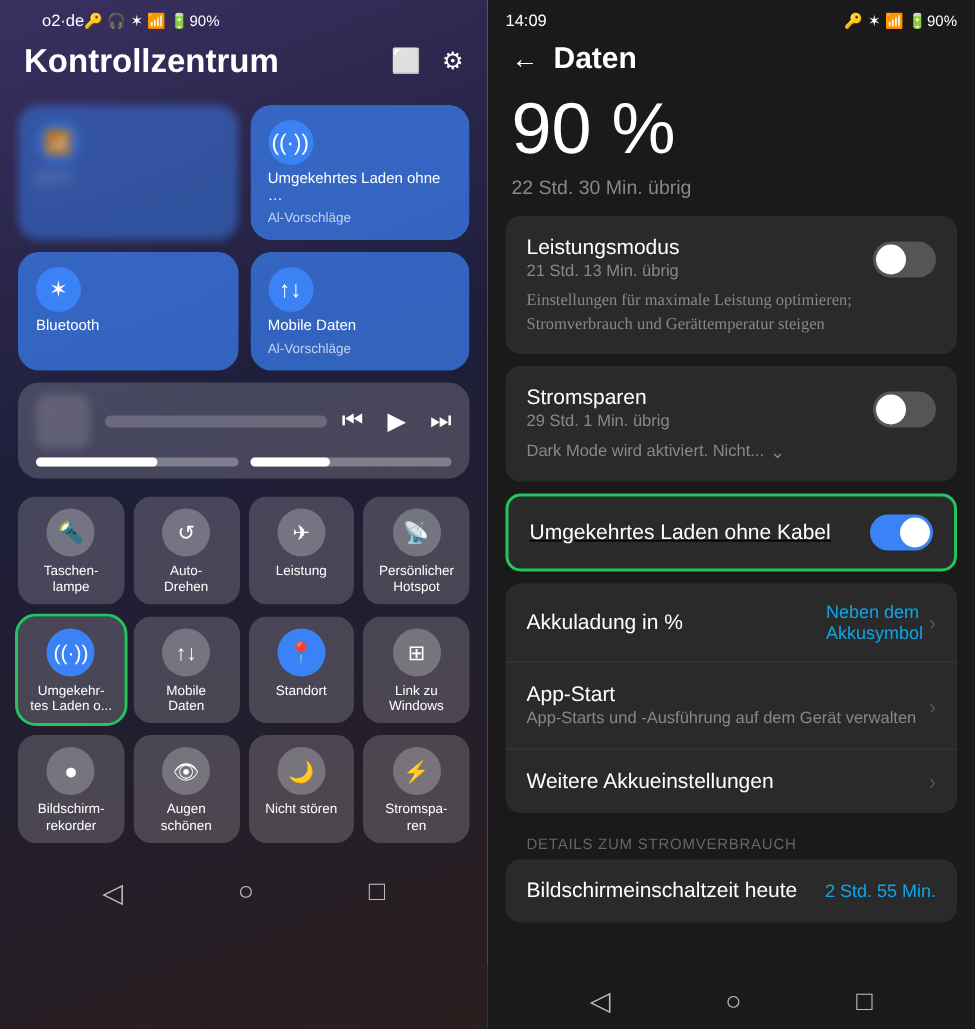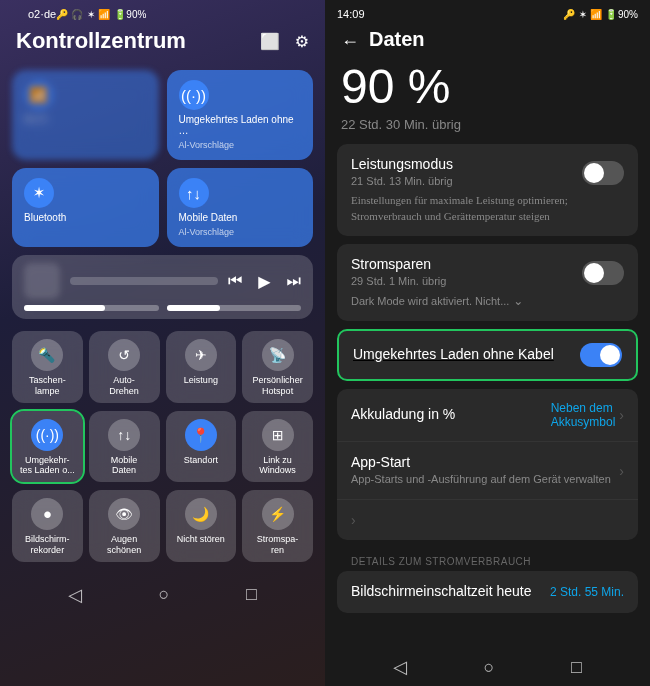--- a/index.html
+++ b/index.html
@@ -627,20 +627,21 @@
         <div class="settings-item-row">
           <div>
             <div class="settings-item-title">App-Start</div>
             <div class="settings-item-subtitle">App-Starts und -Ausführung auf dem Gerät verwalten</div>
           </div>
           <span class="chevron-right">›</span>
         </div>
       </div>
       <div class="settings-item">
         <div class="settings-item-row">
+          <div class="settings-item-title">Weitere Akkueinstellungen</div>
           <span class="chevron-right">›</span>
         </div>
       </div>
     </div>
 
     <div class="section-label">DETAILS ZUM STROMVERBRAUCH</div>
     <div class="settings-section">
       <div class="settings-item">
         <div class="settings-item-row">
           <div class="settings-item-title">Bildschirmeinschaltzeit heute</div>

